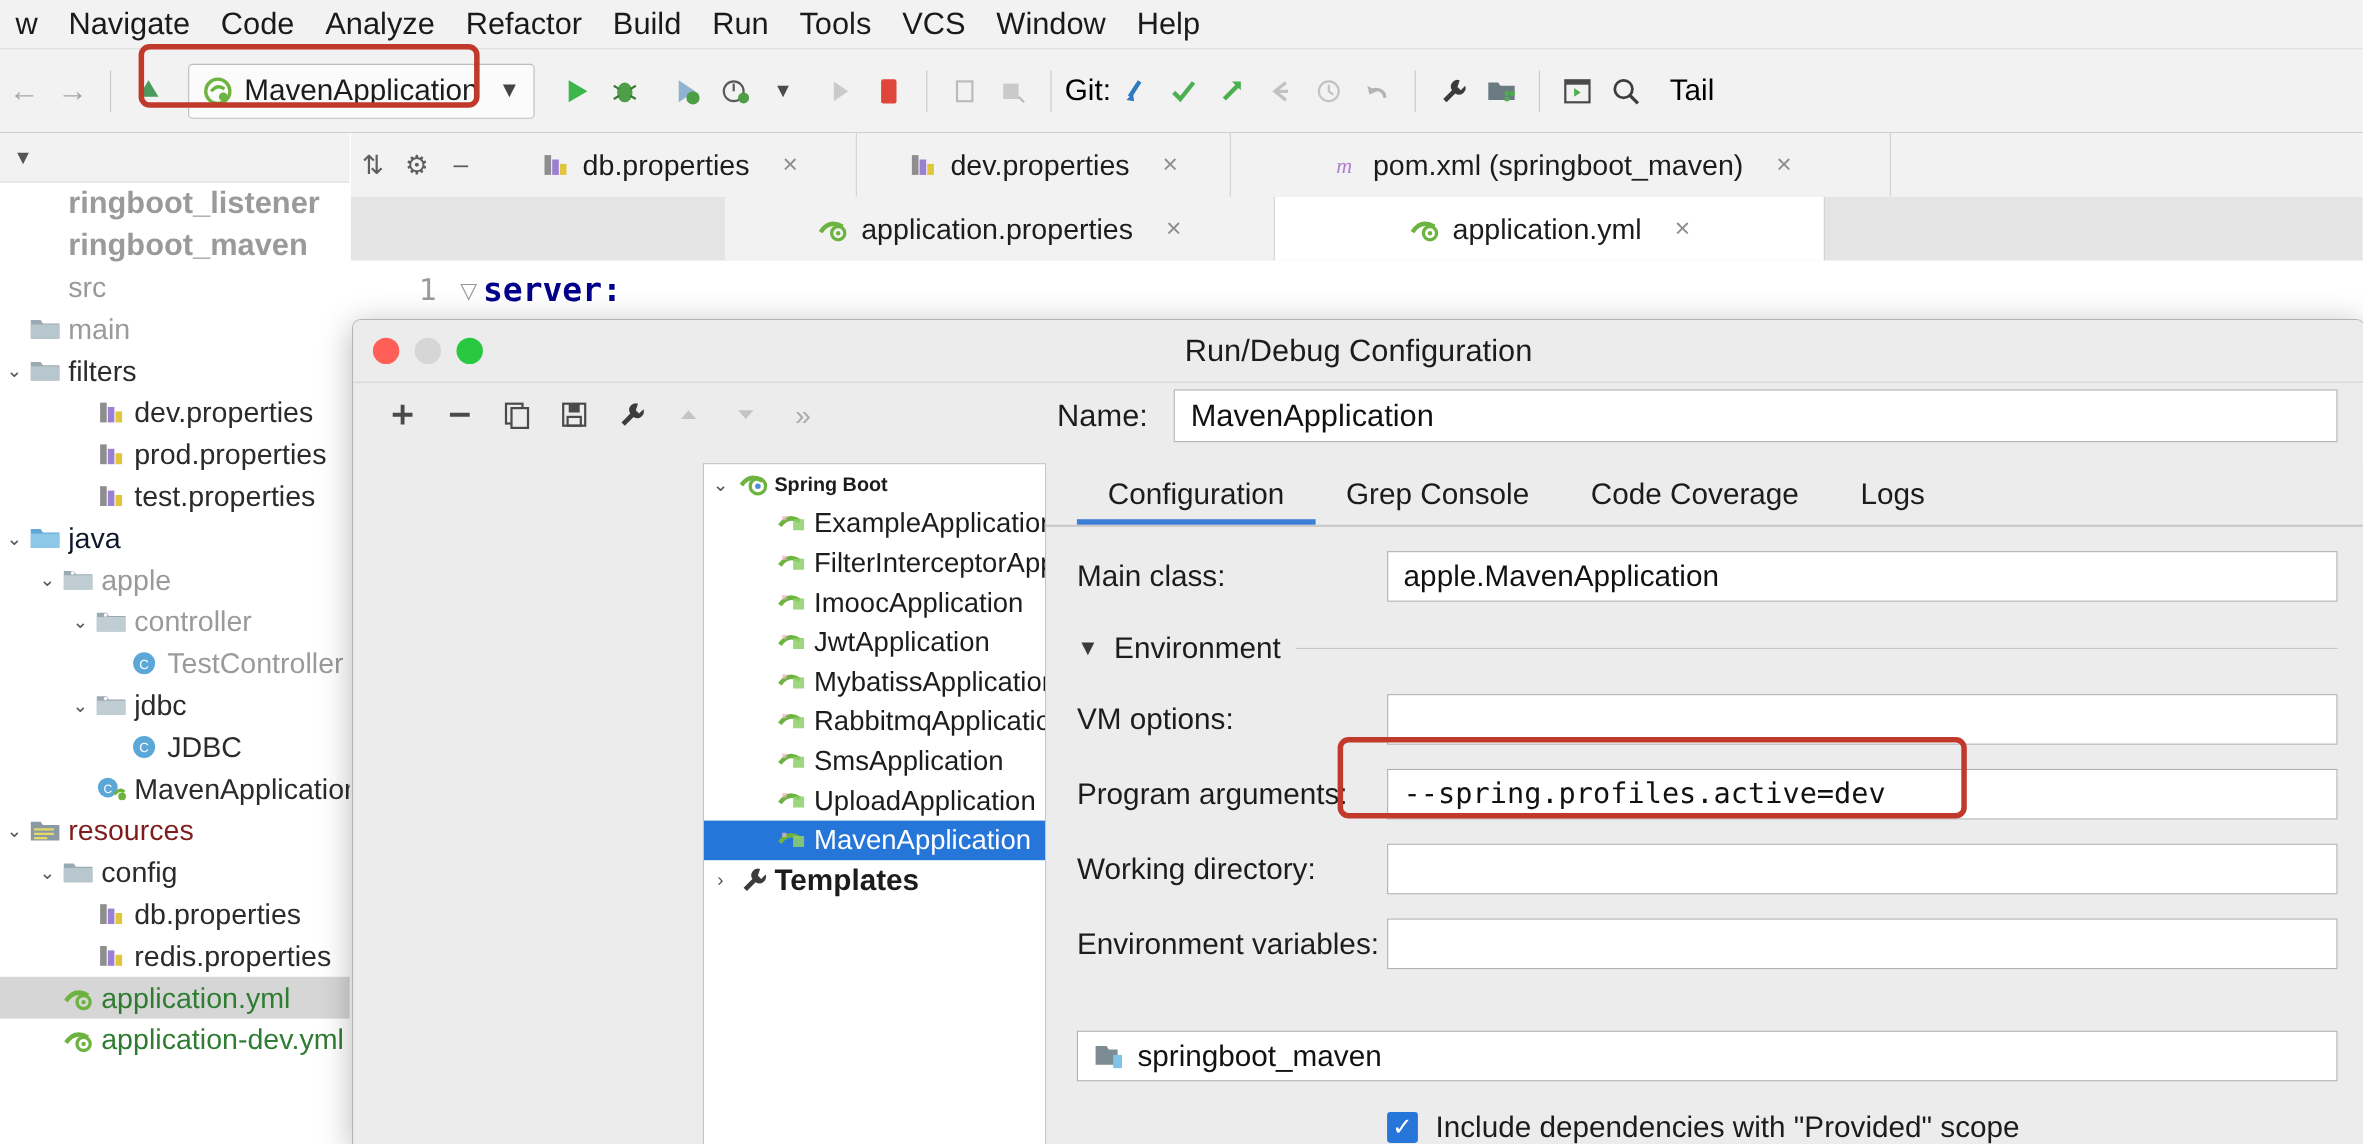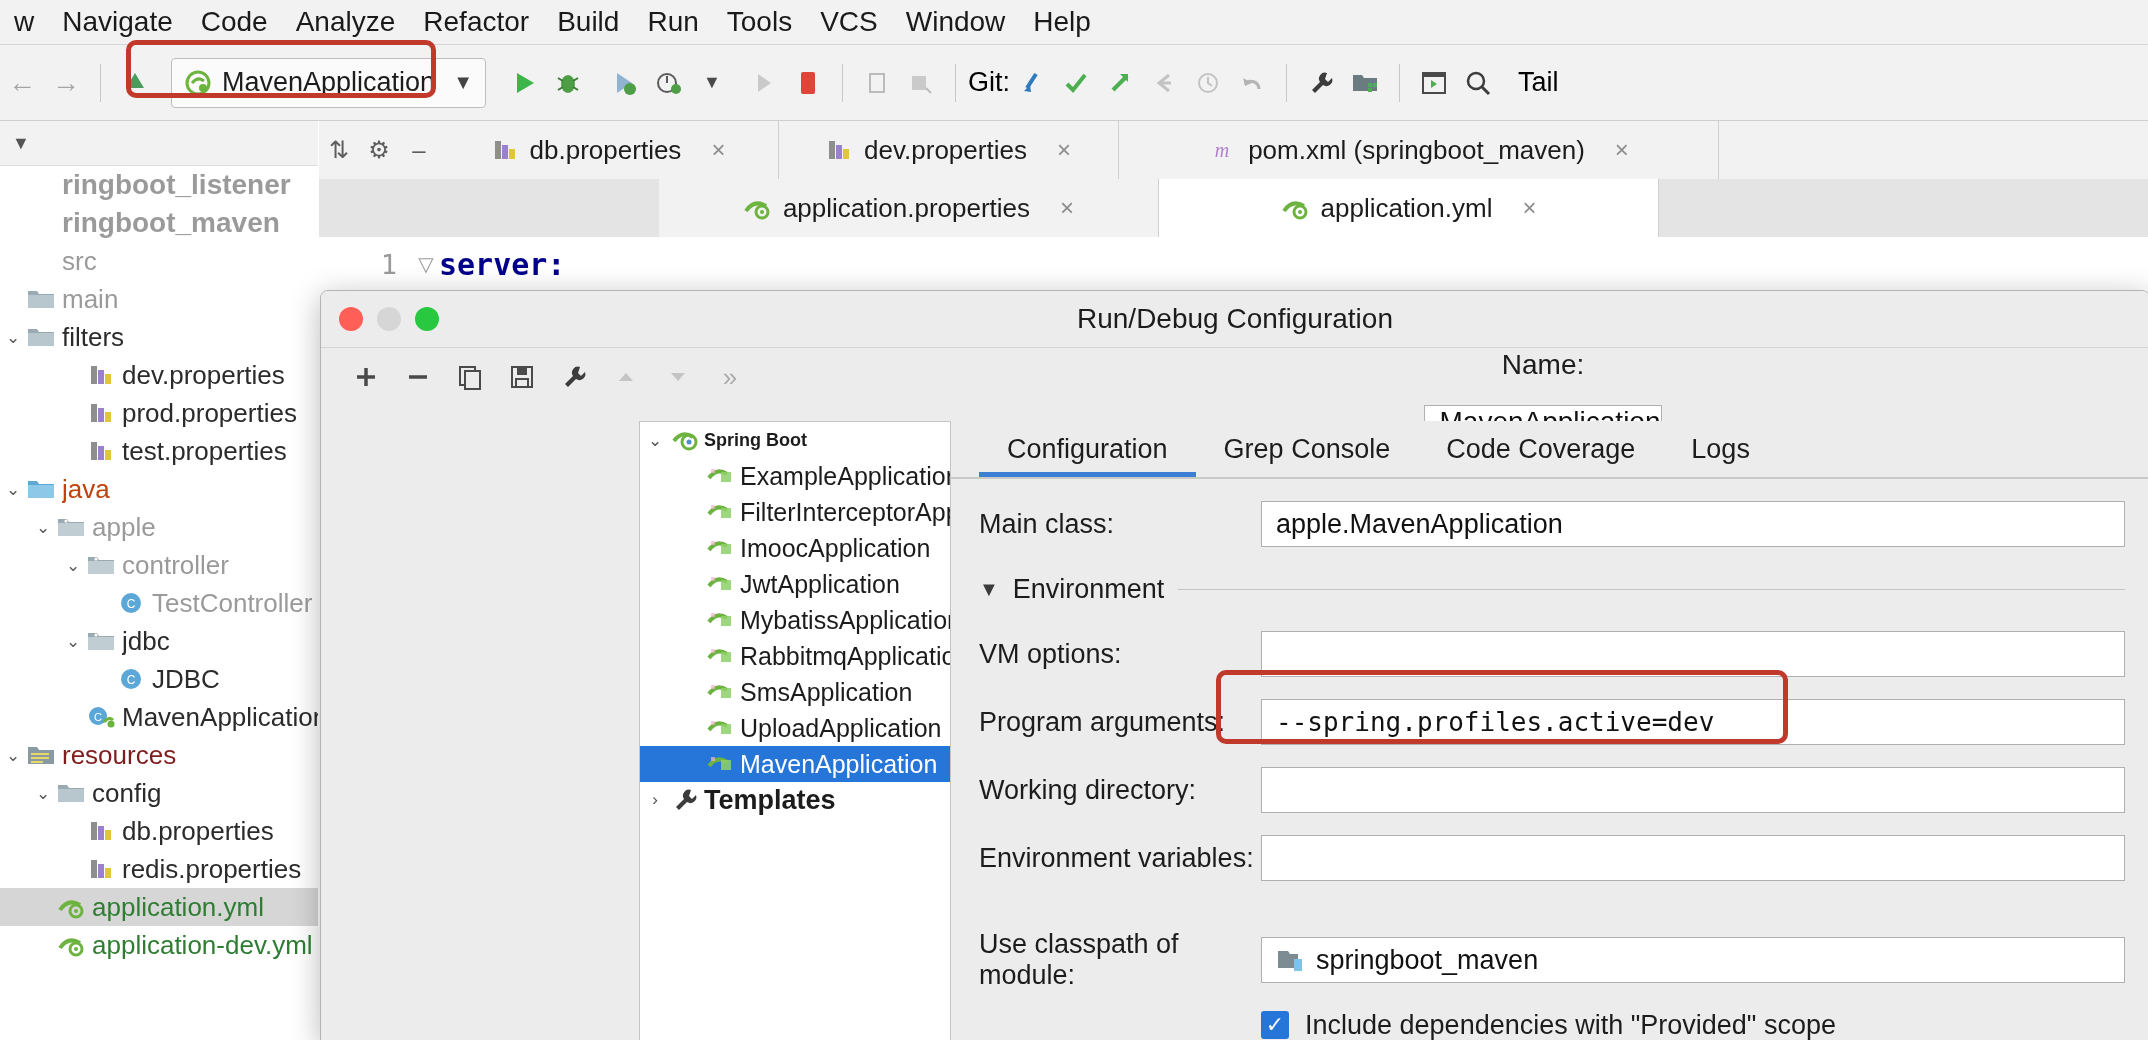--- a/index.html
+++ b/index.html
@@ -66,21 +66,21 @@
   #dlgtitle{height:56px;background:#ececec;border-bottom:1px solid #d3d3d3;display:flex;align-items:center;position:relative;}
   .traffic{display:flex;gap:14px;padding-left:18px;}
   .tl{width:24px;height:24px;border-radius:50%;}
   .tl.r{background:#ff5f57;} .tl.y{background:#d6d6d6;} .tl.g{background:#28c840;}
   #dlgtitle .t{position:absolute;left:0;right:0;text-align:center;font-size:28px;color:#1c1c1c;font-weight:500;}
 
   #dlgtb{position:absolute;left:0;top:57px;height:58px;width:100%;display:flex;align-items:center;padding-left:22px;gap:6px;}
   .dti{width:46px;height:46px;display:flex;align-items:center;justify-content:center;font-size:30px;color:#4a4a4a;}
   .dti.dim{opacity:.40;}
 
-  #namerow{position:absolute;left:640px;top:58px;height:58px;right:24px;display:flex;align-items:center;gap:24px;flex-direction:column;}
+  #namerow{position:absolute;left:640px;top:58px;height:58px;right:24px;display:flex;align-items:center;gap:24px;}
   #namerow .nl{font-size:28px;color:#1c1c1c;}
   #nameinput{flex:1;height:46px;background:#ffffff;border:1px solid #b0b0b0;display:flex;align-items:center;
              padding-left:14px;font-size:28px;color:#111;}
 
   
   #dlgtree{position:absolute;left:318px;top:130px;width:310px;bottom:0;background:#ffffff;border:1px solid #c4c4c4;overflow:hidden;}
   .cfgnode{height:36px;display:flex;align-items:center;font-size:25px;color:#1c1c1c;white-space:nowrap;}
   .cfgnode.sel{background:#2675d9;color:#ffffff;}
   .cw{width:30px;flex:0 0 30px;text-align:center;font-size:17px;color:#555;}
   .ci{width:30px;flex:0 0 30px;display:flex;align-items:center;justify-content:center;margin-right:4px;}
@@ -369,21 +369,21 @@
         <div class="tnode">
           <span class="tw" style="margin-left: 0px;">⌄</span>
           <span class="ticon">
             <span>
               <svg width="28" height="24" viewBox="0 0 28 24">
                 <path d="M1 4 h9 l2 3 h15 v14 H1 Z" fill="#5fa8d3"></path>
                 <path d="M1 8 h26 v13 H1 Z" fill="#8ec8e8"></path>
               </svg>
             </span>
           </span>
-          <span class="tlbl" style="color: #c2410c;">java</span>
+          <span class="tlbl" style="color: #0f172a;">java</span>
         </div>
         <div class="tnode">
           <span class="tw" style="margin-left: 30px;">⌄</span>
           <span class="ticon">
             <span>
               <svg width="28" height="24" viewBox="0 0 28 24">
                 <path d="M1 4 h9 l2 3 h15 v14 H1 Z" fill="#9aaab2"></path>
                 <path d="M1 8 h26 v13 H1 Z" fill="#c0cdd3"></path>
                 <circle cx="9" cy="6" r="1.6" fill="#fff"></circle>
               </svg>
@@ -837,21 +837,20 @@
         <span class="flabel">Working directory:</span>
         <div class="finput"></div>
       </div>
 
       <div class="frow">
         <span class="flabel">Environment variables:</span>
         <div class="finput"></div>
       </div>
 
       <div class="frow" style="margin-top:56px;">
-        <span class="flabel">Use classpath of module:</span>
         <div class="finput">
           <span class="modicon">
             <svg width="30" height="26" viewBox="0 0 30 26">
                 <path d="M2 4 h10 l2 3 h8 v14 H2 Z" fill="#7d8c93"></path>
                 <rect x="18" y="12" width="8" height="12" fill="#7fc4e8"></rect>
               </svg>
           </span>
           <span>springboot_maven</span>
         </div>
       </div>

